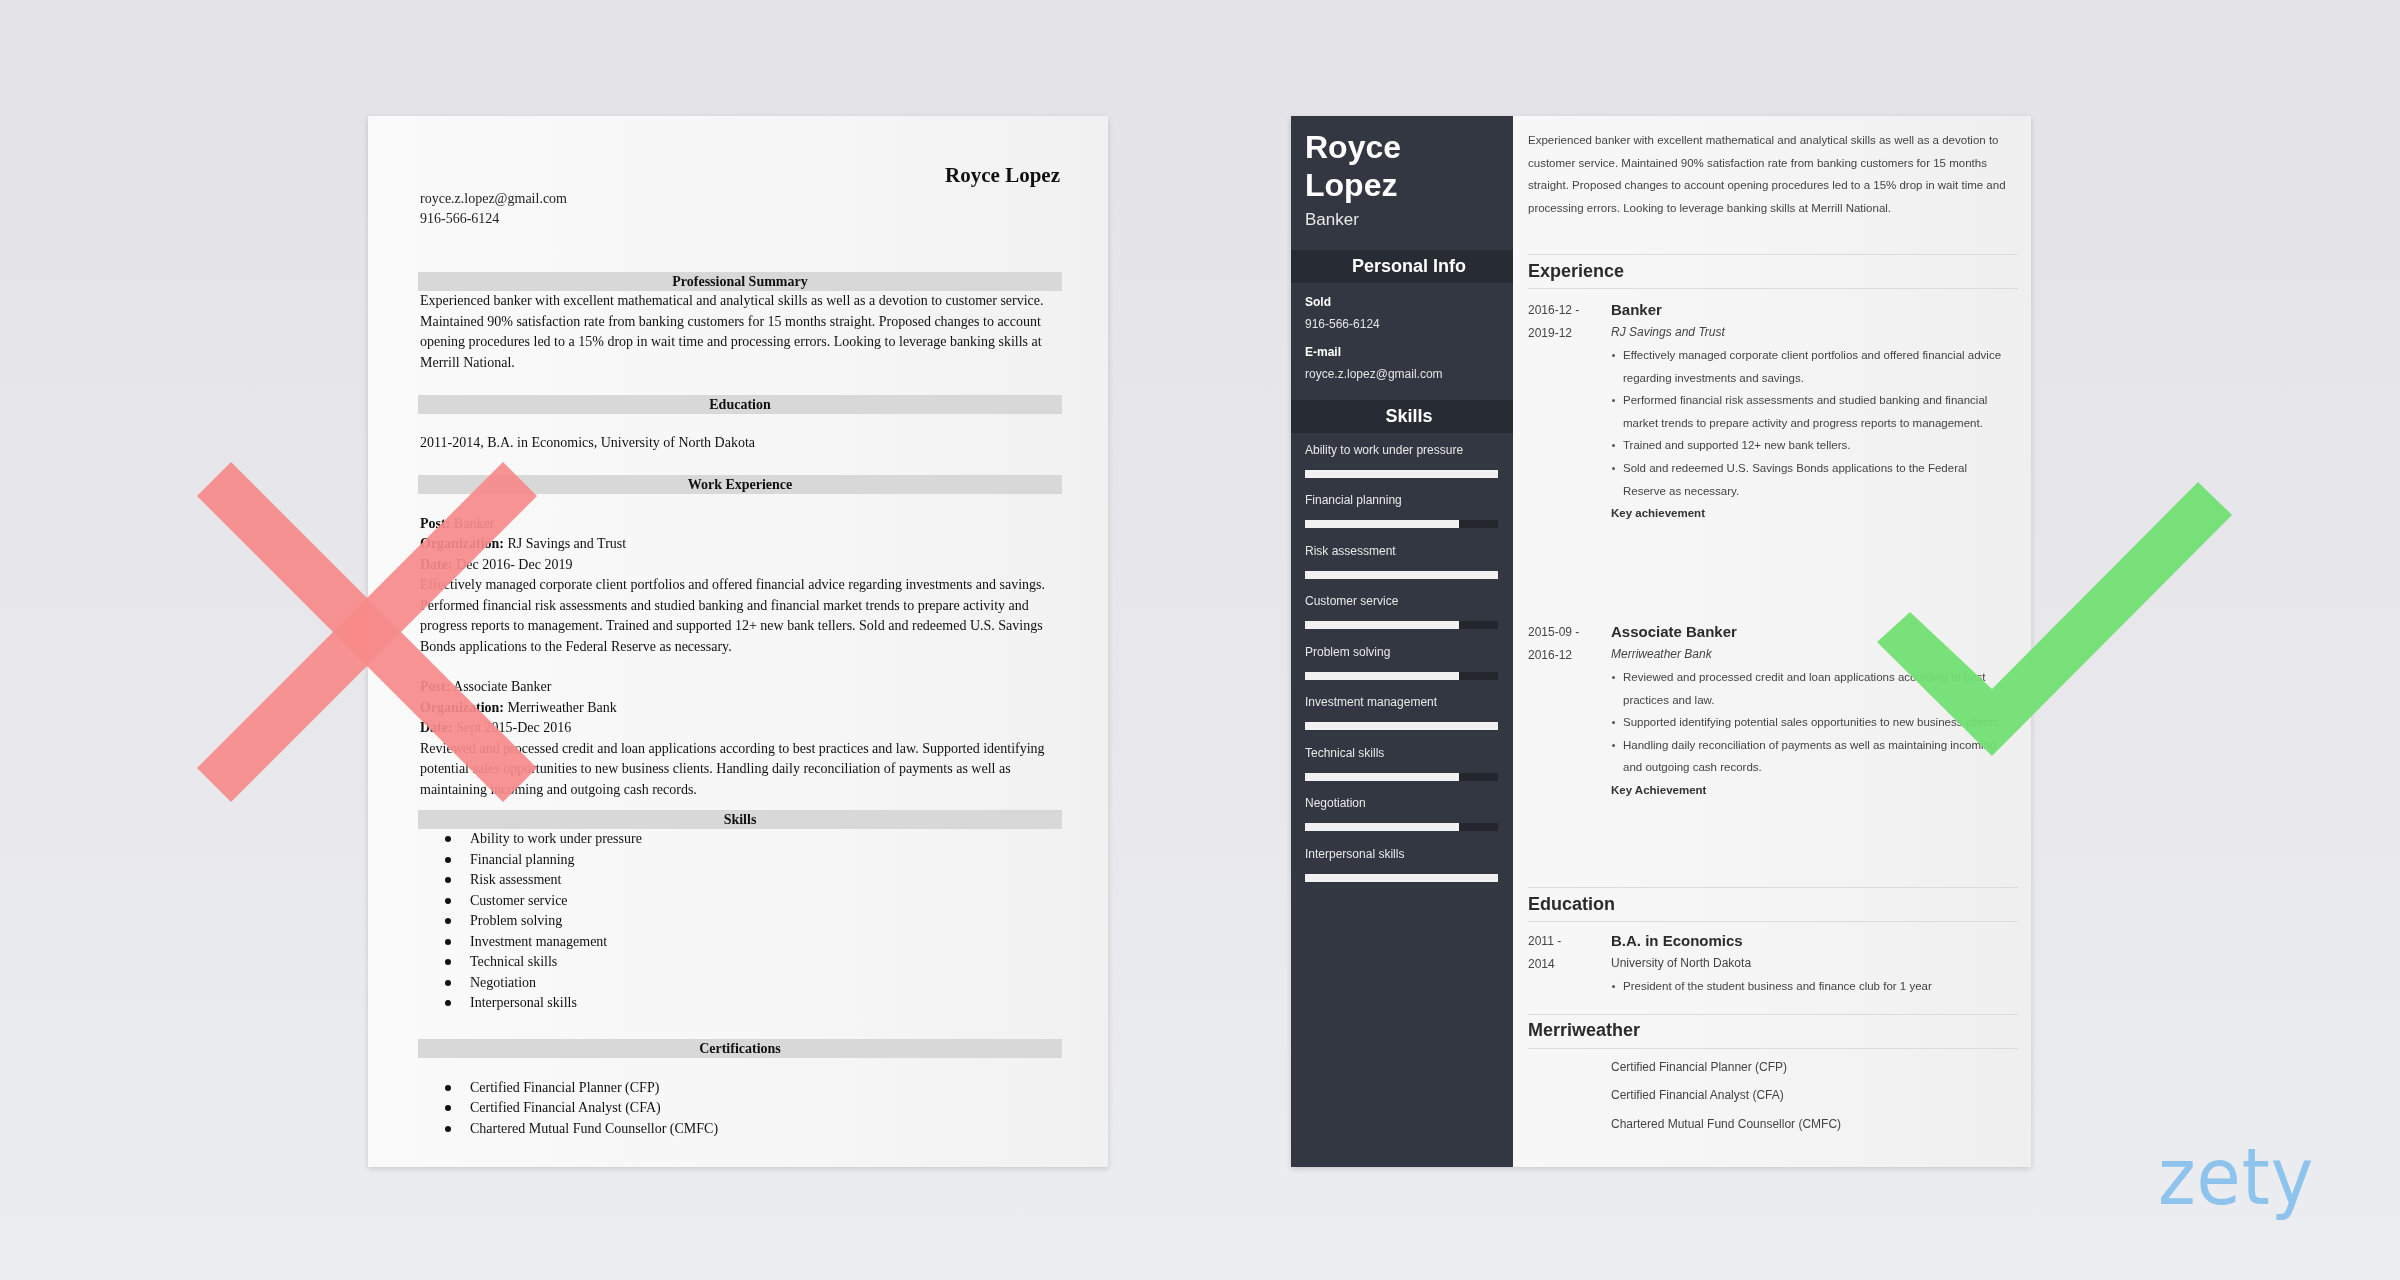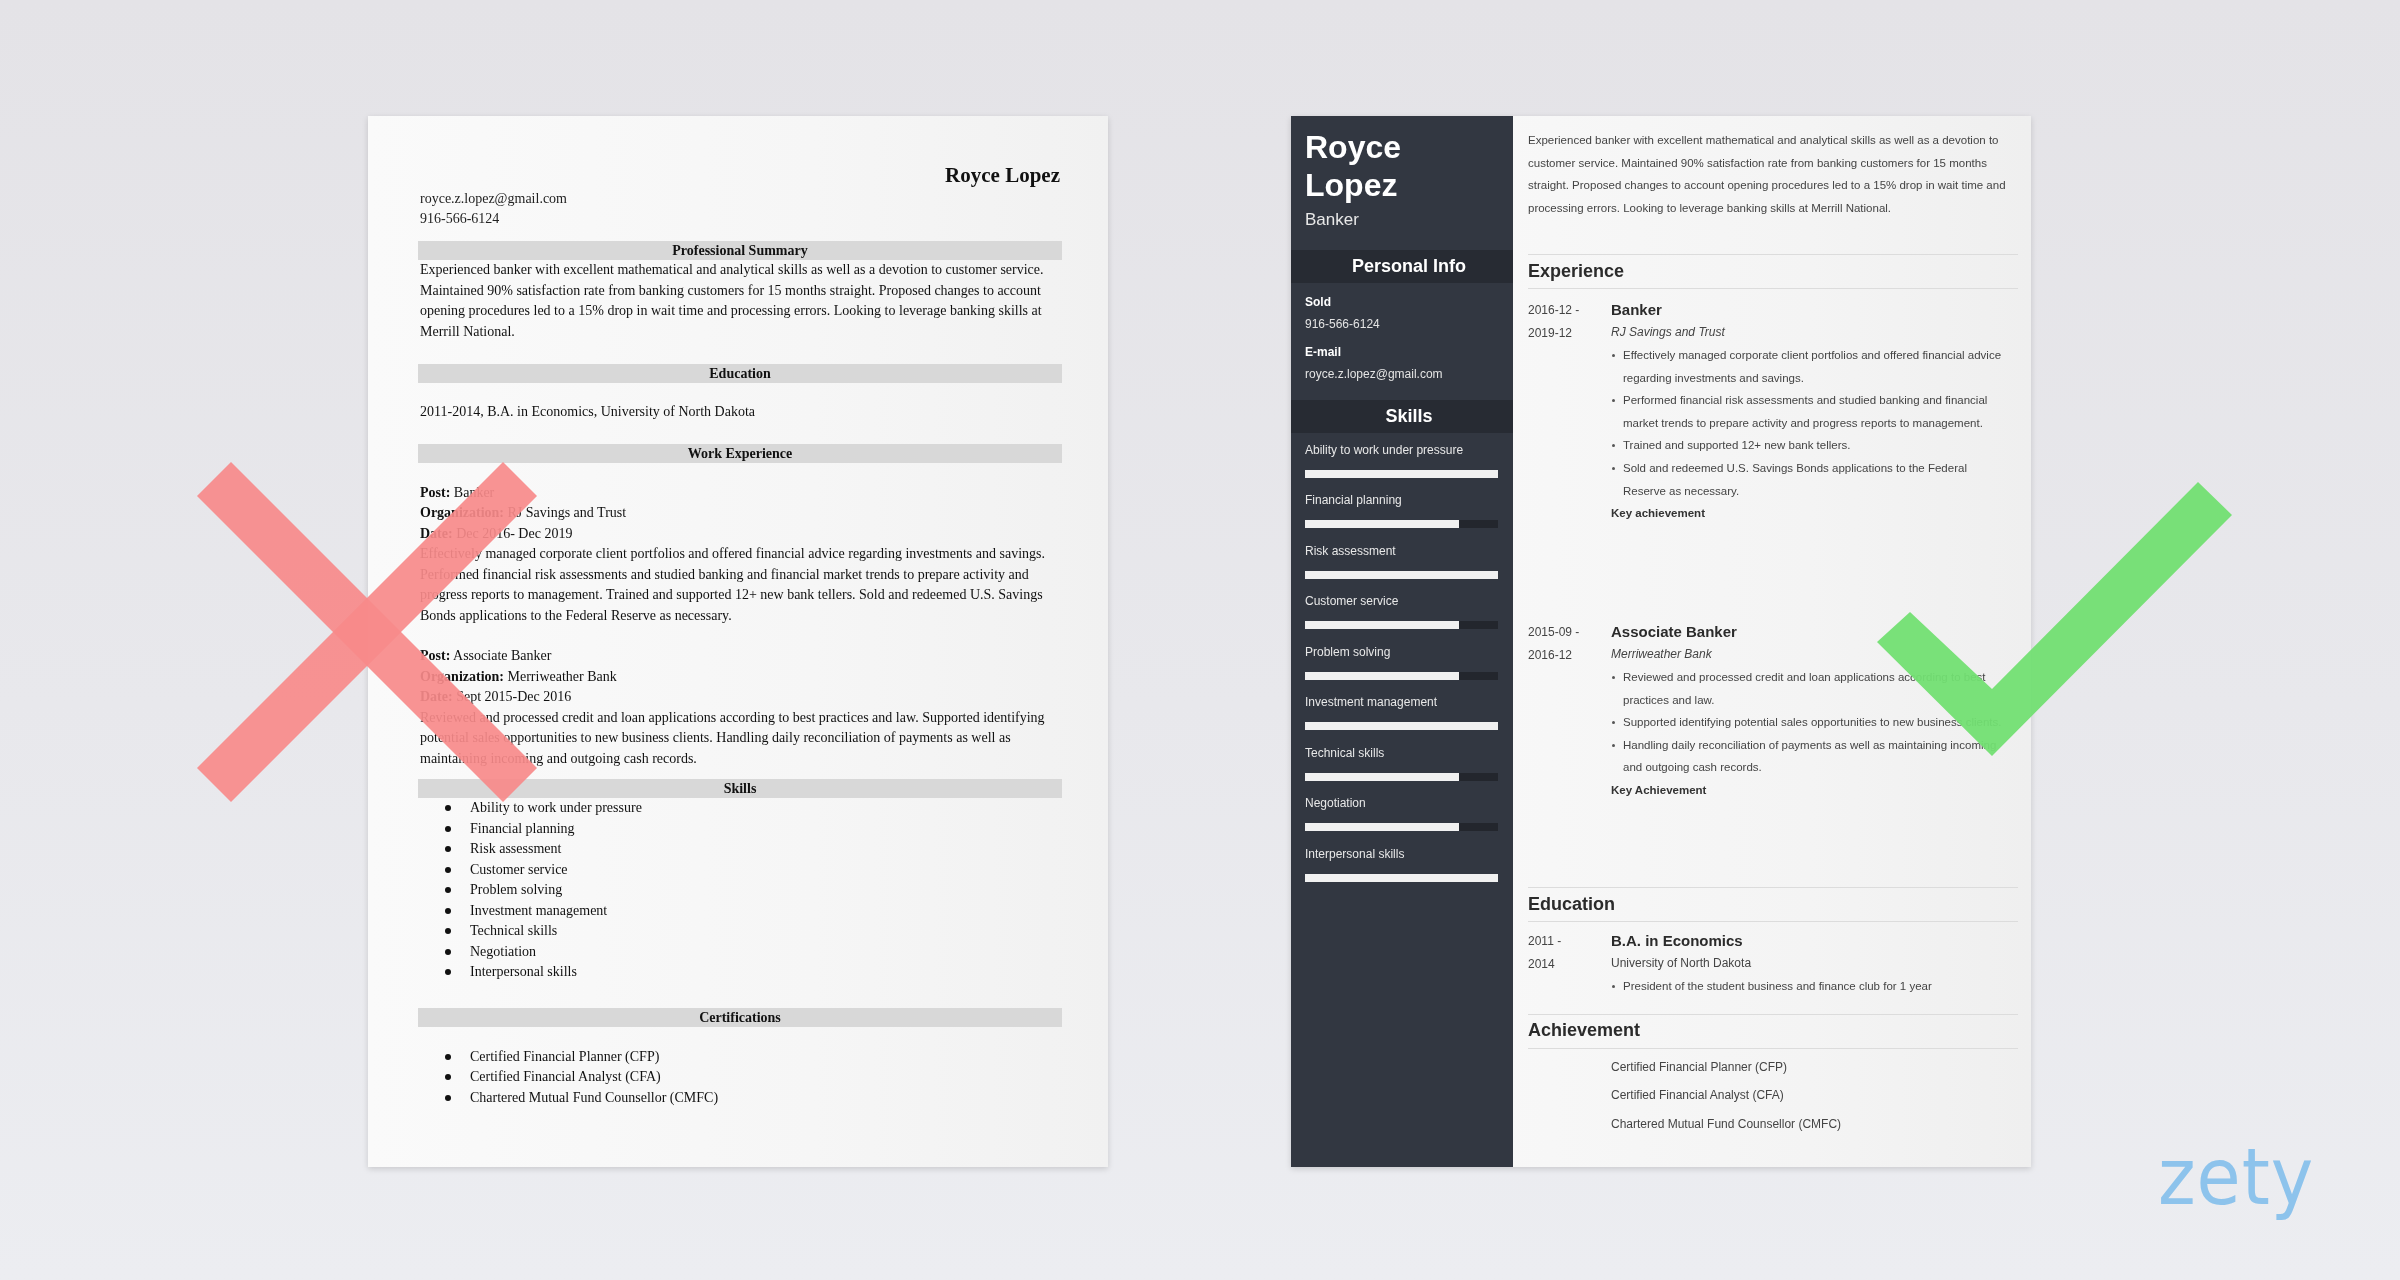--- a/index.html
+++ b/index.html
@@ -92,21 +92,21 @@
 </style>
 </head>
 <body>
 
 <div class="page-left">
   <div class="pl-inner">
     <div class="pl-name">Royce Lopez</div>
     <div class="pl-contact">royce.z.lopez@gmail.com</div>
     <div class="pl-contact">916-566-6124</div>
 
-    <div class="pl-bar" style="margin-top:12px">Professional Summary</div>
+    <div class="pl-bar" style="margin-top:43px">Professional Summary</div>
     <div class="pl-text">Experienced banker with excellent mathematical and analytical skills as well as a devotion to customer service. Maintained 90% satisfaction rate from banking customers for 15 months straight. Proposed changes to account opening procedures led to a 15% drop in wait time and processing errors. Looking to leverage banking skills at Merrill National.</div>
 
     <div class="pl-bar" style="margin-top:22px">Education</div>
     <div class="pl-text" style="margin-top:19px">2011-2014, B.A. in Economics, University of North Dakota</div>
 
     <div class="pl-bar" style="margin-top:21px">Work Experience</div>
 
     <div style="margin-top:20px">
       <div class="pl-text"><b>Post:</b> <span>Banker</span></div>
       <div class="pl-text"><b>Organization:</b> <span>RJ Savings and Trust</span></div>
@@ -262,21 +262,21 @@
     </div>
     <div class="mn-entry" style="top:814px">
       <div class="mn-role">B.A. in Economics</div>
       <div class="mn-org plain">University of North Dakota</div>
       <ul class="mn-bullets">
         <li>President of the student business and finance club for 1 year</li>
       </ul>
     </div>
 
     <div class="mn-rule" style="top:898px"></div>
-    <div class="mn-h" style="top:904px">Achievement</div>
+    <div class="mn-h" style="top:904px">Merriweather</div>
     <div class="mn-rule" style="top:932px"></div>
     <div class="mn-cert" style="top:944px">Certified Financial Planner (CFP)</div>
     <div class="mn-cert" style="top:972px">Certified Financial Analyst (CFA)</div>
     <div class="mn-cert" style="top:1001px">Chartered Mutual Fund Counsellor (CMFC)</div>
   </div>
 </div>
 
 <svg class="mark-x" viewBox="0 0 340 340">
   <g fill="#f78a8a" fill-opacity="0.92">
     <polygon points="0,34 34,0 340,306 306,340"></polygon>

